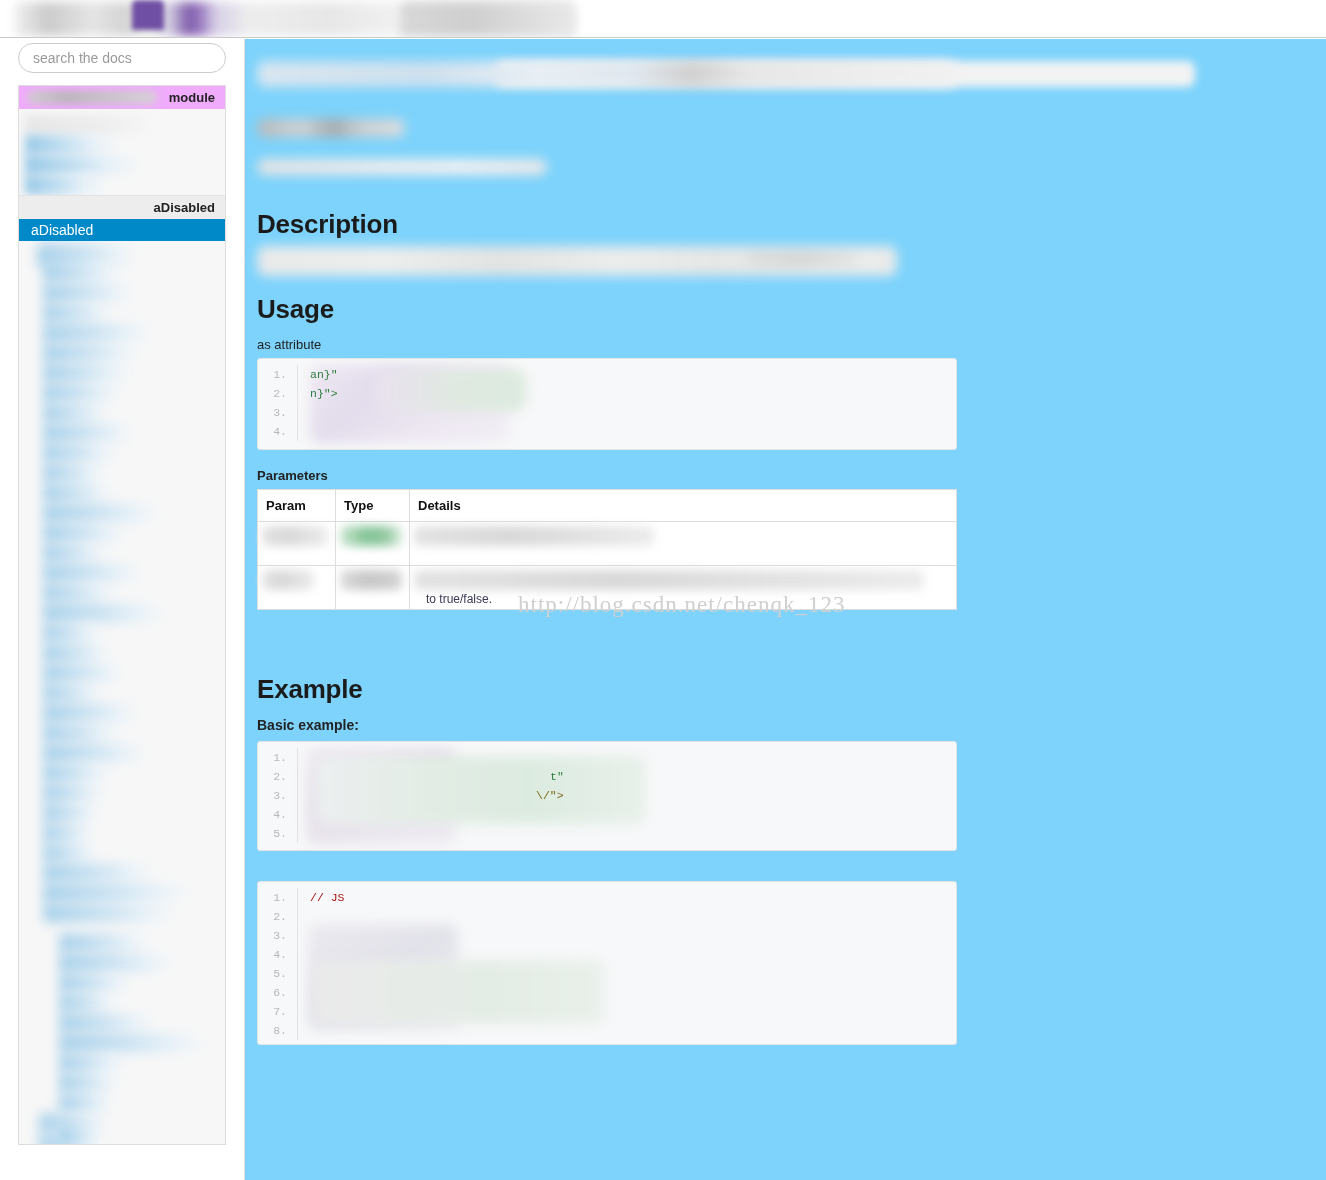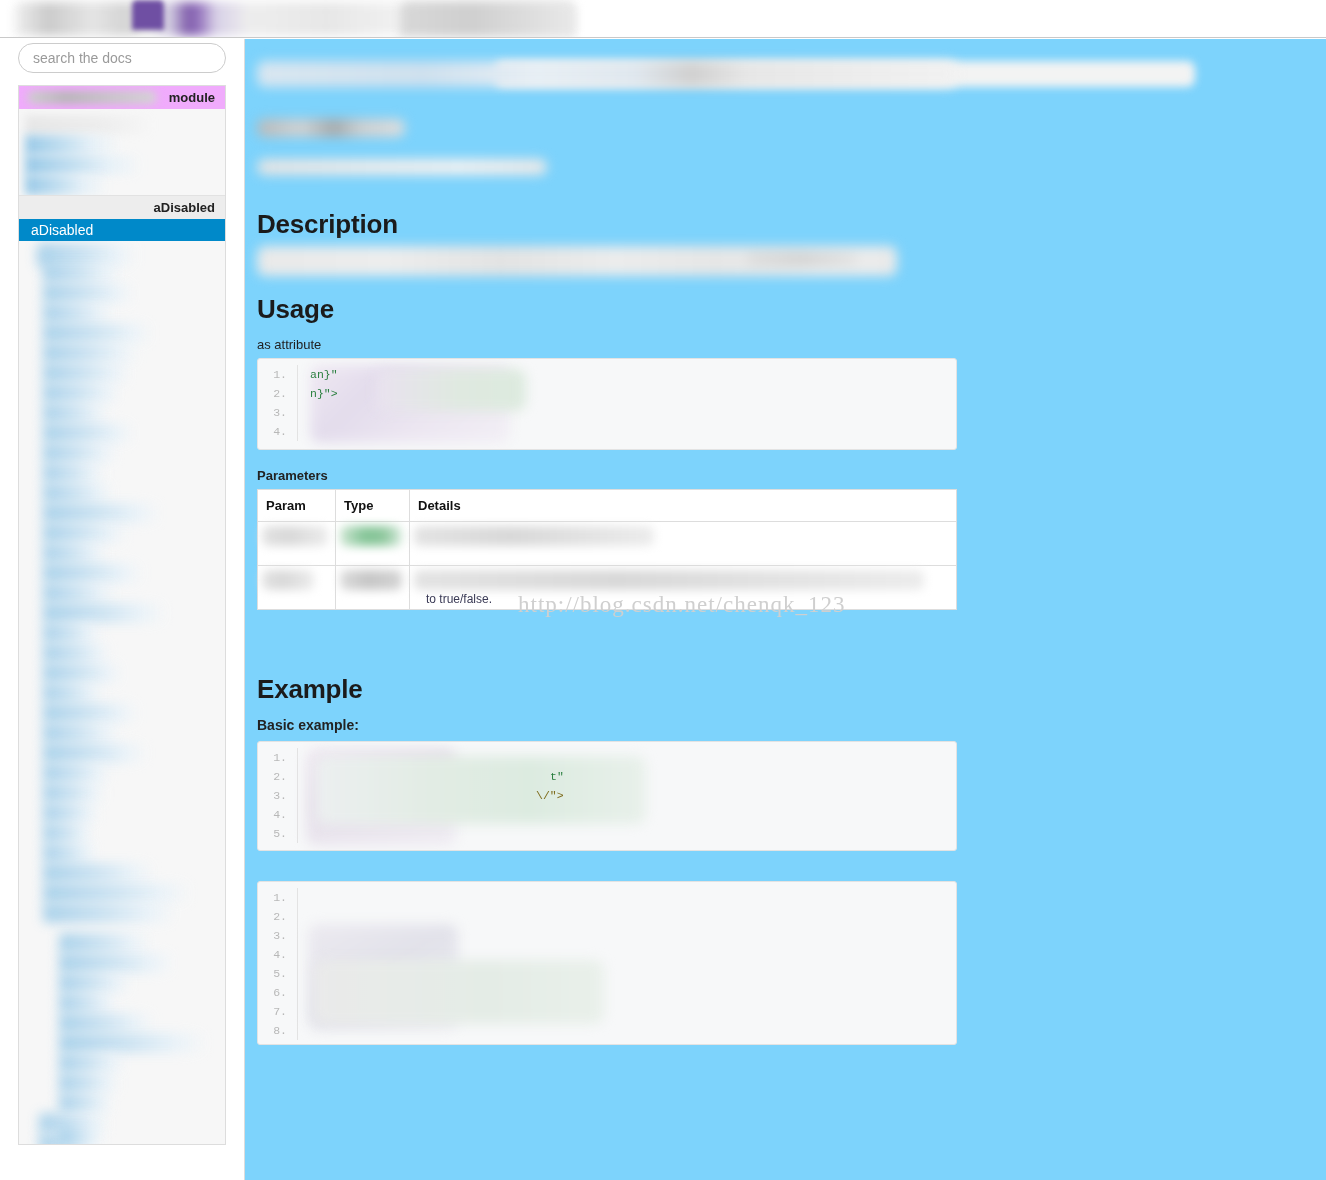--- a/index.html
+++ b/index.html
@@ -488,20 +488,21 @@
       </div>
 
       <div class="codeblock" style="height:164px; margin-top:30px;">
         <div class="code-blur-overlay" style="left:50px; top:42px; width:150px; height:106px;
              background:linear-gradient(150deg,#eceaf0,#e2e2ea 45%,#eeeef2);"></div>
         <div class="code-blur-overlay" style="left:56px; top:78px; width:290px; height:64px;
              background:linear-gradient(90deg,#eaeaea,#e4ece6 60%,#e9f0ea);"></div>
         <div style="padding:6px 0;">
           <div class="code-line">
             <span class="lineno">1.</span>
+            <span class="codetext"><span class="c-comment">// JS</span></span>
           </div>
           <div class="code-line">
             <span class="lineno">2.</span>
             <span class="codetext"></span>
           </div>
           <div class="code-line">
             <span class="lineno">3.</span>
             <span class="codetext"></span>
           </div>
           <div class="code-line">

